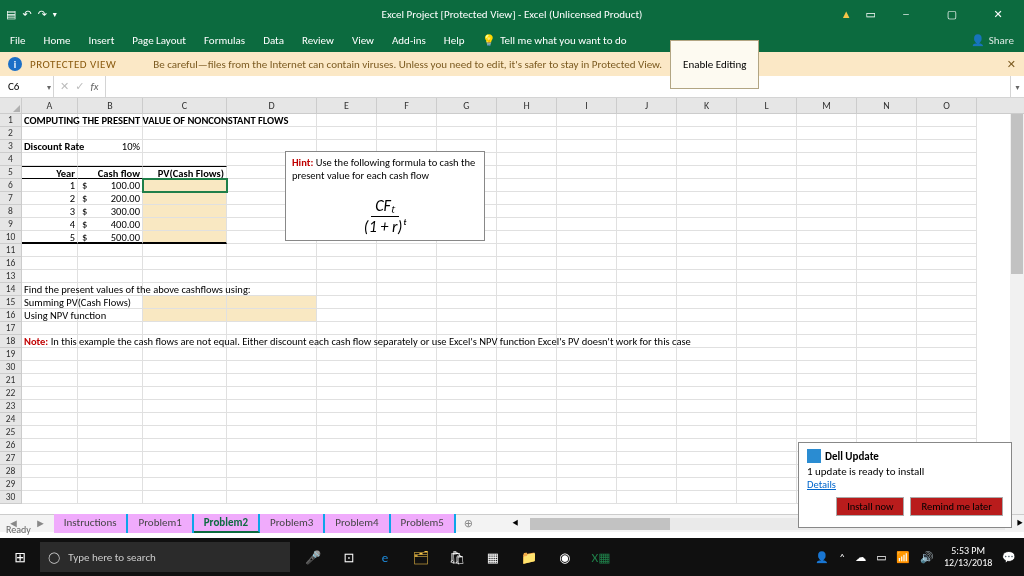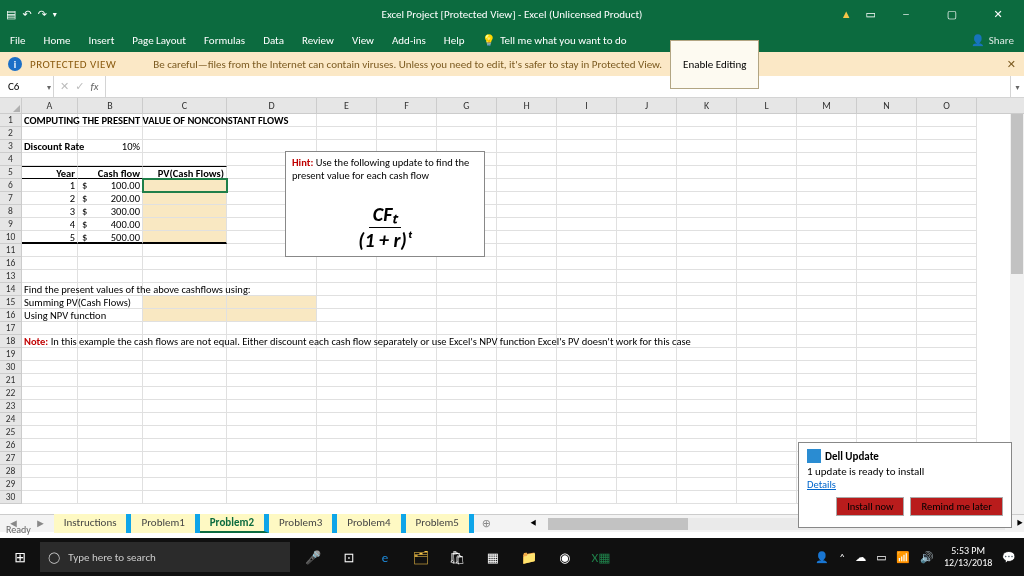--- a/index.html
+++ b/index.html
@@ -52,30 +52,30 @@
 .under-top { border-top: 1px solid #000 !important; }
 .under-bot { border-bottom: 1px solid #000 !important; }
 .under-botthick { border-bottom: 2px solid #000 !important; }
 .cream { background: #f9e8c2; }
 .cream-active { background: #f9e8c2; outline: 2px solid #1f7f49; outline-offset: -1px; z-index: 5; }
 .red { color: #c00000; }
 .overflow { position: absolute; left: 2px; z-index: 2; }
 
 .hint-box { position: absolute; left: 285px; top: 53px; width: 200px; background: #fff; border: 1px solid #888; padding: 4px 6px; font-size: 10.5px; z-index: 10; }
 .hint-box .hint-label { color: #c00000; font-weight: bold; }
-.hint-box .formula { font-family: 'Times New Roman', serif; font-size: 20px; text-align: center; margin-top: 18px; font-weight: bold; }
+.hint-box .formula { font-family: 'Times New Roman', serif; font-size: 16px; text-align: center; margin-top: 12px; }
 .hint-box .formula .num { border-bottom: 1px solid #000; display: inline-block; padding: 0 4px; }
 .hint-box .formula .frac { display: inline-block; vertical-align: middle; text-align: center; }
 
 .scroll-v { position: absolute; right: 0; top: 16px; bottom: 0; width: 14px; background: #f1f1f1; }
 .scroll-v .thumb { position: absolute; top: 0; left: 1px; right: 1px; height: 160px; background: #c2c2c2; }
 
 .sheet-tabs { position: absolute; bottom: 44px; left: 0; right: 0; height: 18px; background: #f3f3f3; border-top: 1px solid #ccc; display: flex; align-items: center; font-size: 11px; }
 .st-nav { padding: 0 8px; color: #888; }
-.st-tab { padding: 2px 10px; border-right: 5px solid #0ea5e9; background: #fef9c3; color: #444; }
+.st-tab { padding: 2px 10px; border-right: 2px solid #0ea5e9; background: #f0abfc; color: #444; }
 .st-tab.active { border-bottom: 2px solid #0c6b3f; color: #0c6b3f; font-weight: 600; }
 .st-add { padding: 0 8px; color: #888; }
 .st-scroll { margin-left: 30px; flex: 1; height: 14px; display: flex; align-items: center; }
 .st-scroll .bar { flex: 1; height: 12px; background: #eaeaea; position: relative; margin: 0 10px; }
 .st-scroll .bar .thumb { position: absolute; left: 0; width: 140px; top: 0; bottom: 0; background: #c2c2c2; }
 .status-lbl { position: absolute; bottom: 40px; left: 6px; font-size: 10px; color: #666; z-index: 20; }
 
 .notif { position: absolute; right: 12px; bottom: 48px; width: 214px; height: 86px; background: #fff; border: 1px solid #888; padding: 6px 8px; font-size: 11px; z-index: 30; }
 .notif .nt-title { font-weight: bold; display: flex; align-items: flex-end; gap: 4px; }
 .notif .nt-title .g-icon { width: 14px; height: 14px; background: #2a8cd2; display: inline-block; }
@@ -723,21 +723,21 @@
         <div class="cell cJ"></div>
         <div class="cell cK"></div>
         <div class="cell cL"></div>
         <div class="cell cM"></div>
         <div class="cell cN"></div>
         <div class="cell cO"></div>
       </div>
     </div>
 
   <div class="hint-box">
-    <span class="hint-label">Hint:</span><span> Use the following update to find the present value for each cash flow</span>
+    <span class="hint-label">Hint:</span><span> Use the following formula to cash the present value for each cash flow</span>
     <div class="formula">
       <div class="frac">
         <div class="num" style="font-style:italic">CFₜ</div>
         <div style="font-style:italic">(1 + r)ᵗ</div>
       </div>
     </div>
   </div>
 
   <div class="scroll-v">
       <div class="thumb"></div>

